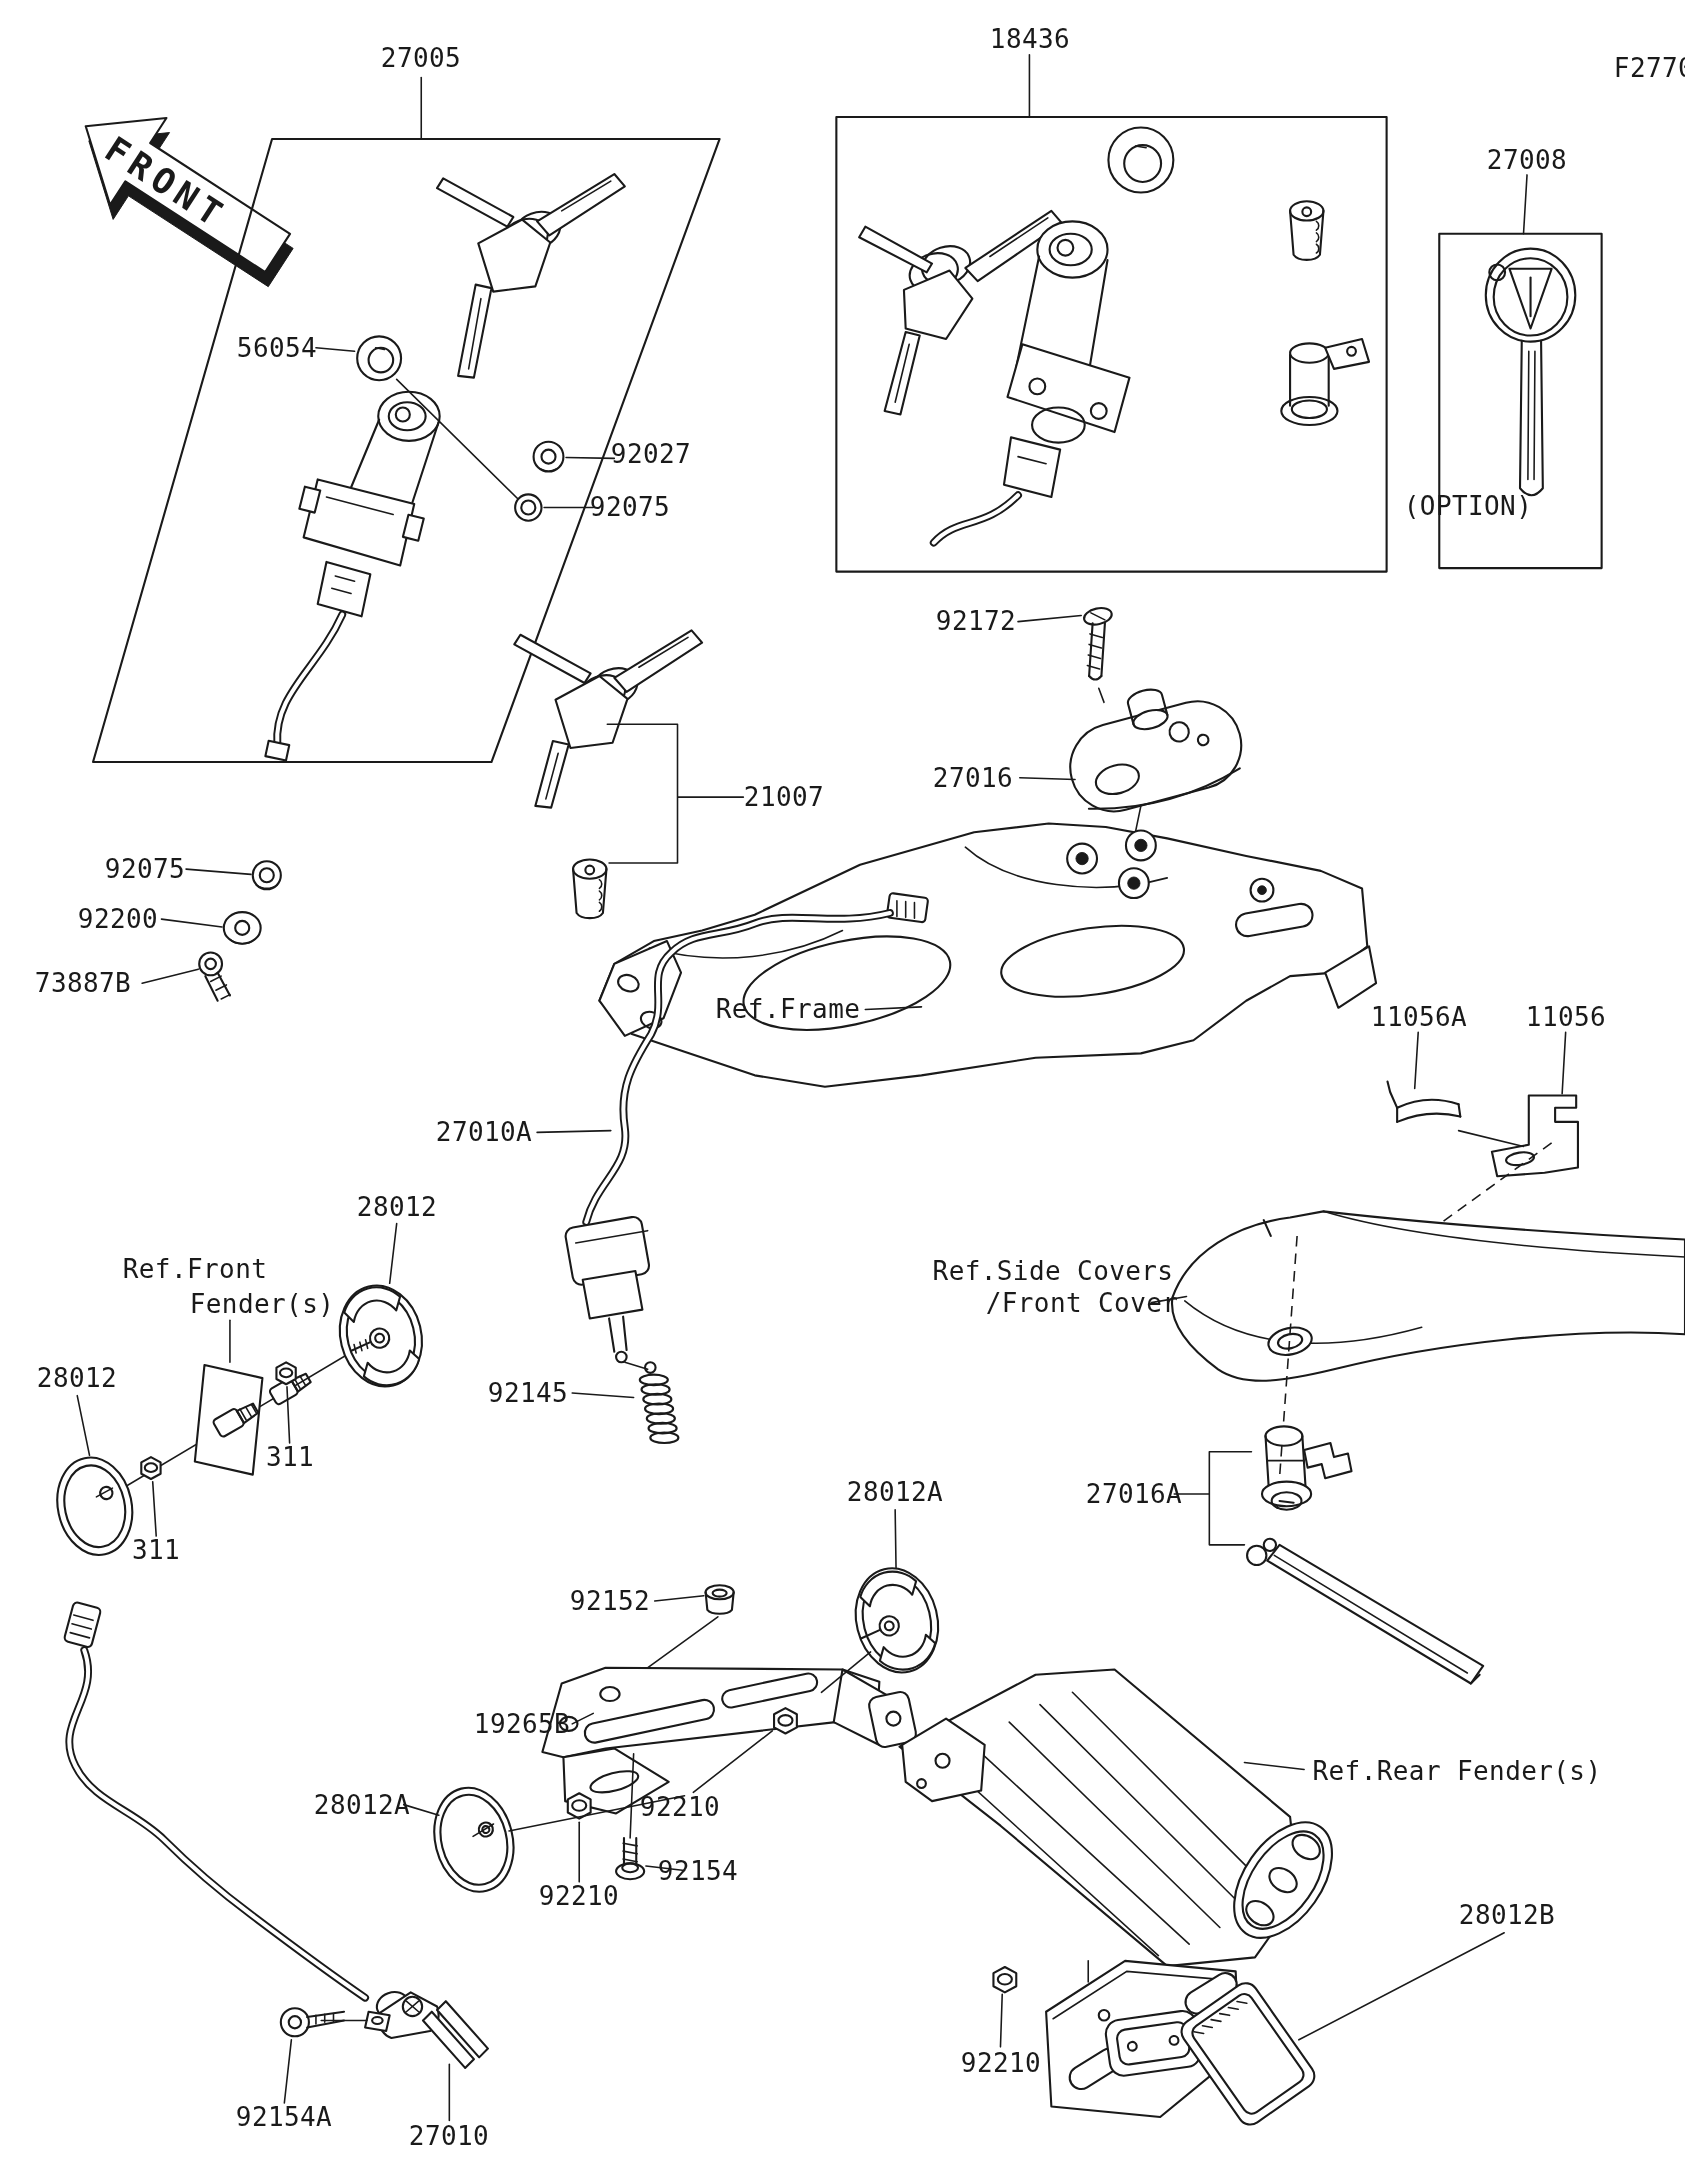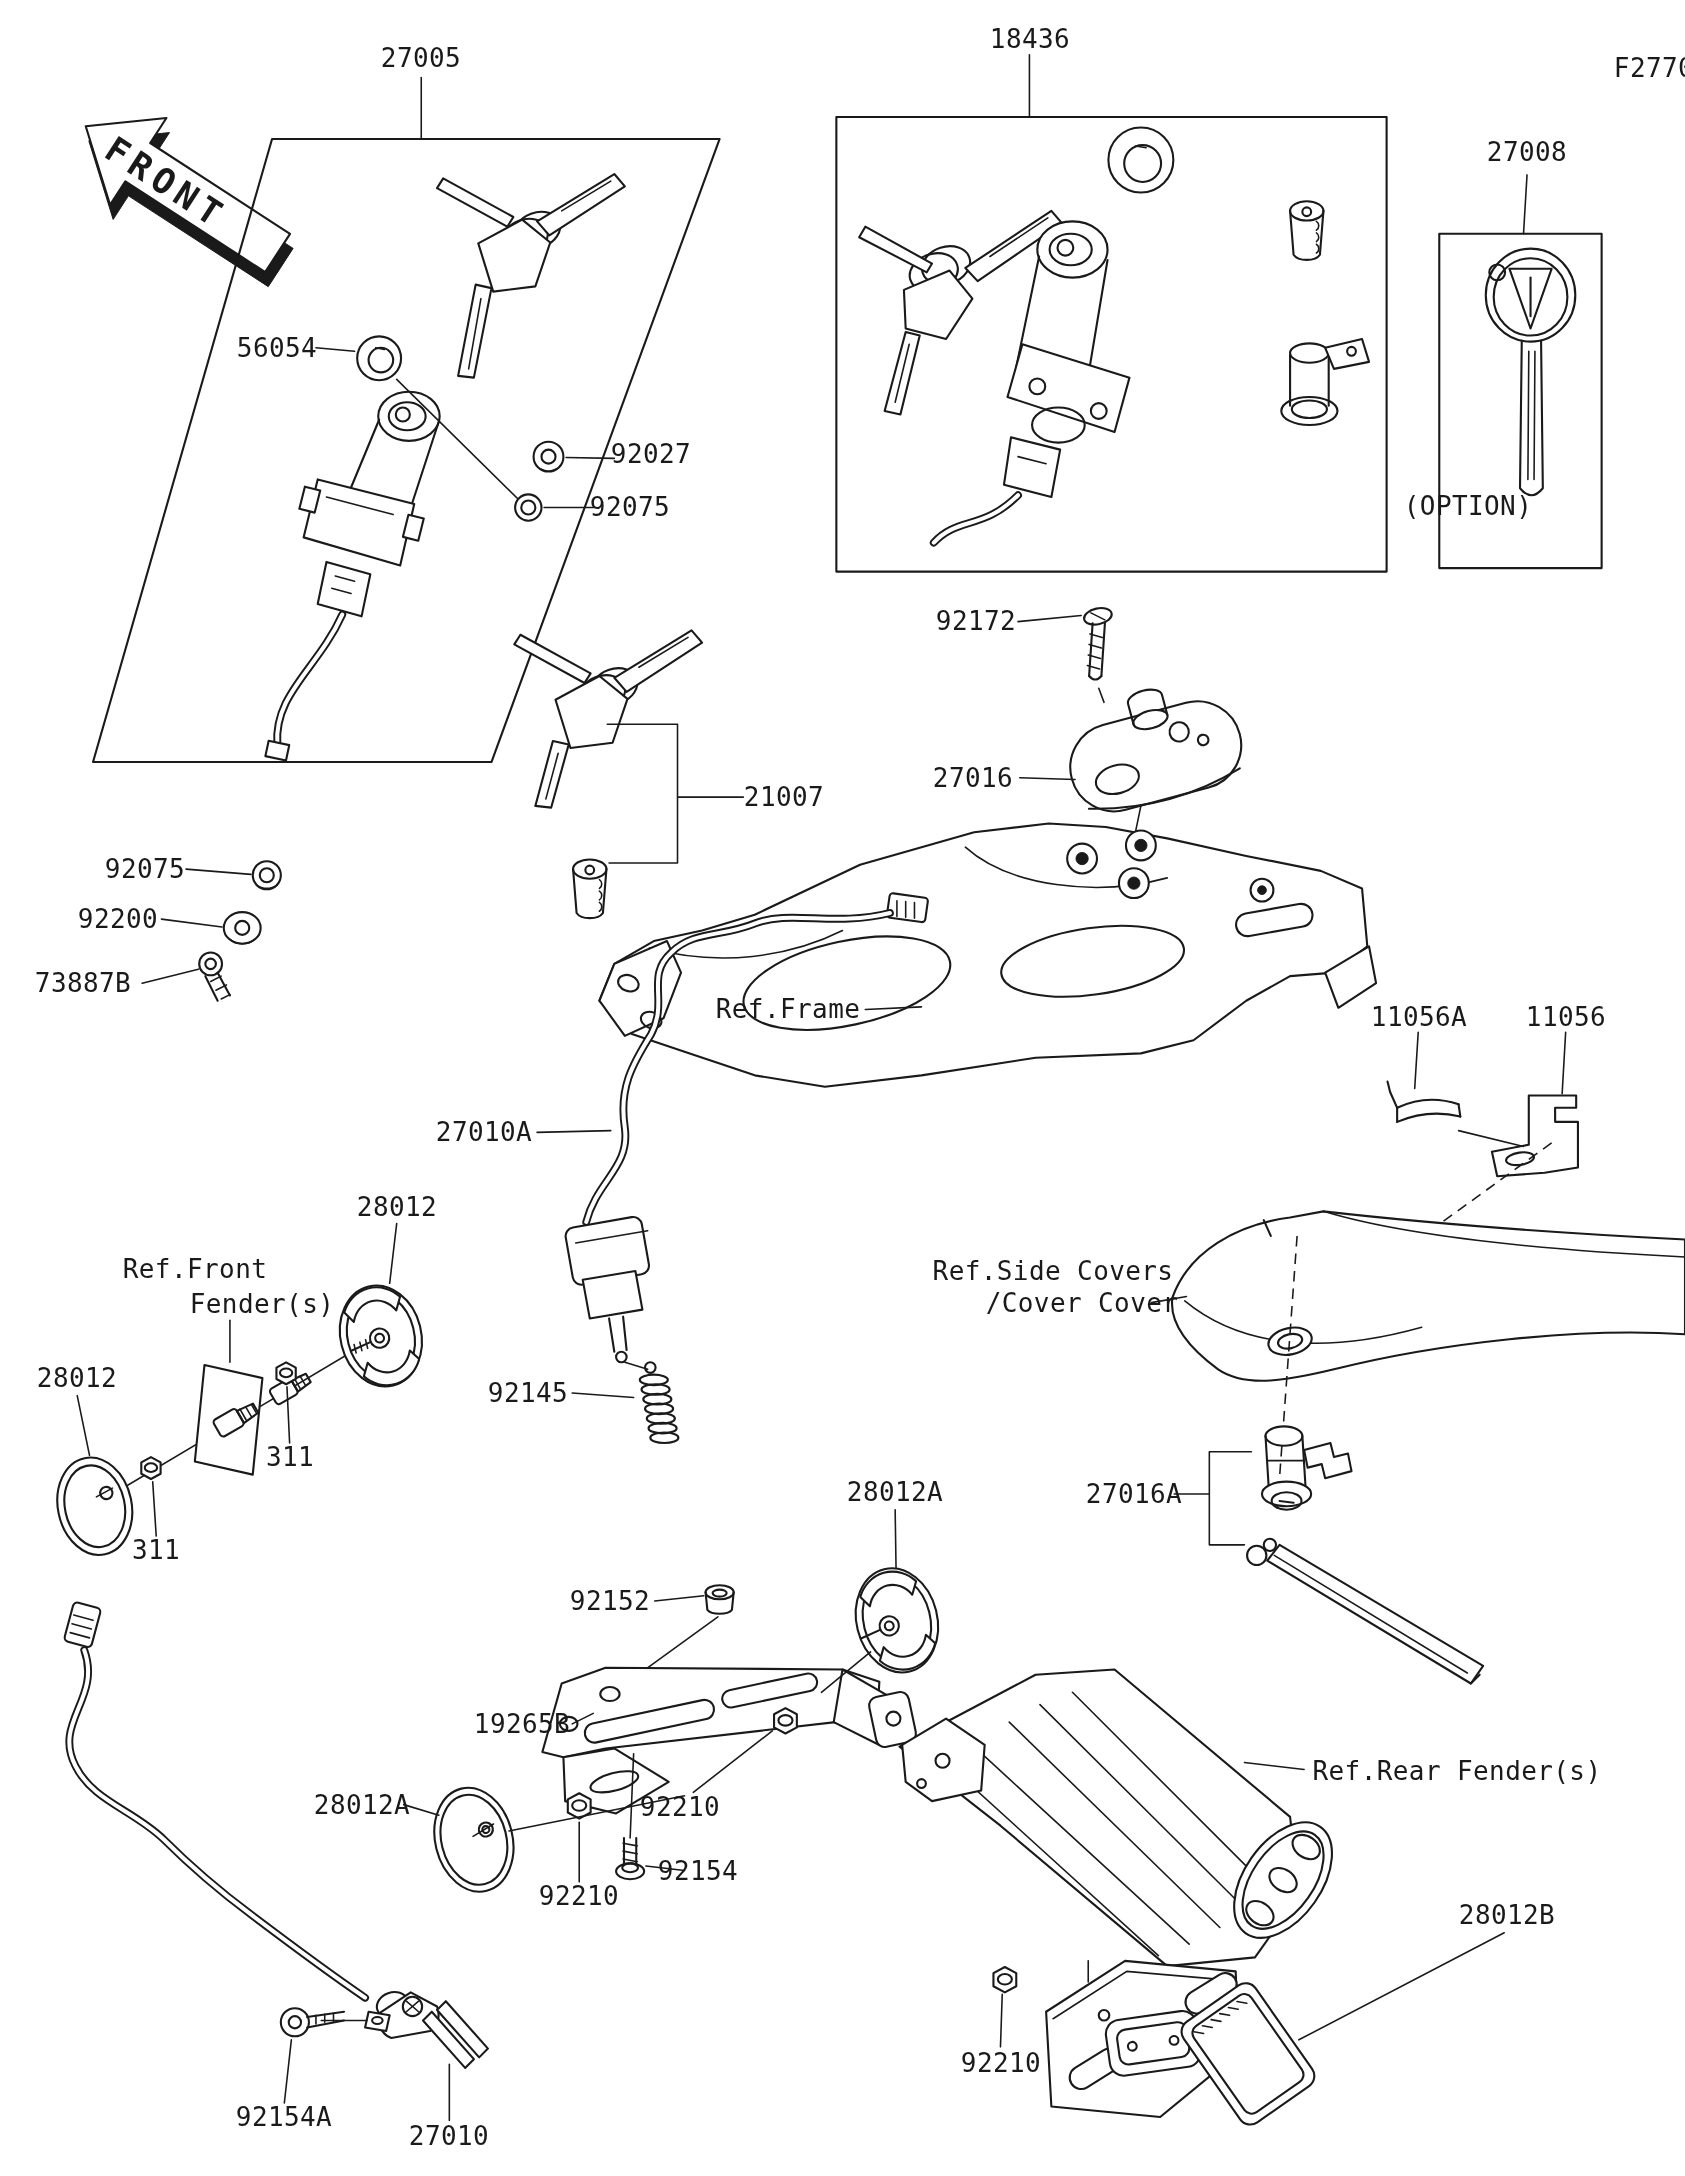--- a/index.html
+++ b/index.html
@@ -479,40 +479,40 @@
     <path class="thin" d="M 1142 2272 L 1140 2332"></path>
     <path class="thin" d="M 324 2396 L 332 2324"></path>
     <path class="thin" d="M 512 2416 L 512 2352"></path>
     <path class="thin" d="M 1338 1702 L 1378 1702 M 1378 1654 L 1378 1760 M 1378 1654 L 1426 1654 M 1378 1760 L 1418 1760"></path>
   </g>
 </svg>
 
 <div class="lbl" style="left:1654px;top:68px">F2770</div>
 <div class="lbl" style="left:421px;top:58px">27005</div>
 <div class="lbl" style="left:1030px;top:39px">18436</div>
-<div class="lbl" style="left:1527px;top:152px">27008</div>
+<div class="lbl" style="left:1527px;top:160px">27008</div>
 <div class="lbl" style="left:277px;top:348px">56054</div>
 <div class="lbl" style="left:651px;top:454px">92027</div>
 <div class="lbl" style="left:630px;top:507px">92075</div>
 <div class="lbl" style="left:1468px;top:506px">(OPTION)</div>
 <div class="lbl" style="left:976px;top:621px">92172</div>
 <div class="lbl" style="left:973px;top:778px">27016</div>
 <div class="lbl" style="left:784px;top:797px">21007</div>
 <div class="lbl" style="left:145px;top:869px">92075</div>
 <div class="lbl" style="left:118px;top:919px">92200</div>
 <div class="lbl" style="left:83px;top:983px">73887B</div>
 <div class="lbl" style="left:788px;top:1009px">Ref.Frame</div>
 <div class="lbl" style="left:1419px;top:1017px">11056A</div>
 <div class="lbl" style="left:1566px;top:1017px">11056</div>
 <div class="lbl" style="left:484px;top:1132px">27010A</div>
 <div class="lbl" style="left:397px;top:1207px">28012</div>
 <div class="lbl" style="left:195px;top:1269px">Ref.Front</div>
 <div class="lbl" style="left:262px;top:1304px">Fender(s)</div>
 <div class="lbl" style="left:1053px;top:1271px">Ref.Side Covers</div>
-<div class="lbl" style="left:1082px;top:1303px">/Cover Cover</div>
+<div class="lbl" style="left:1082px;top:1303px">/Front Cover</div>
 <div class="lbl" style="left:77px;top:1378px">28012</div>
 <div class="lbl" style="left:528px;top:1393px">92145</div>
 <div class="lbl" style="left:290px;top:1457px">311</div>
 <div class="lbl" style="left:895px;top:1492px">28012A</div>
 <div class="lbl" style="left:1134px;top:1494px">27016A</div>
 <div class="lbl" style="left:156px;top:1550px">311</div>
 <div class="lbl" style="left:610px;top:1601px">92152</div>
 <div class="lbl" style="left:522px;top:1724px">19265B</div>
 <div class="lbl" style="left:1457px;top:1771px">Ref.Rear Fender(s)</div>
 <div class="lbl" style="left:362px;top:1805px">28012A</div>

